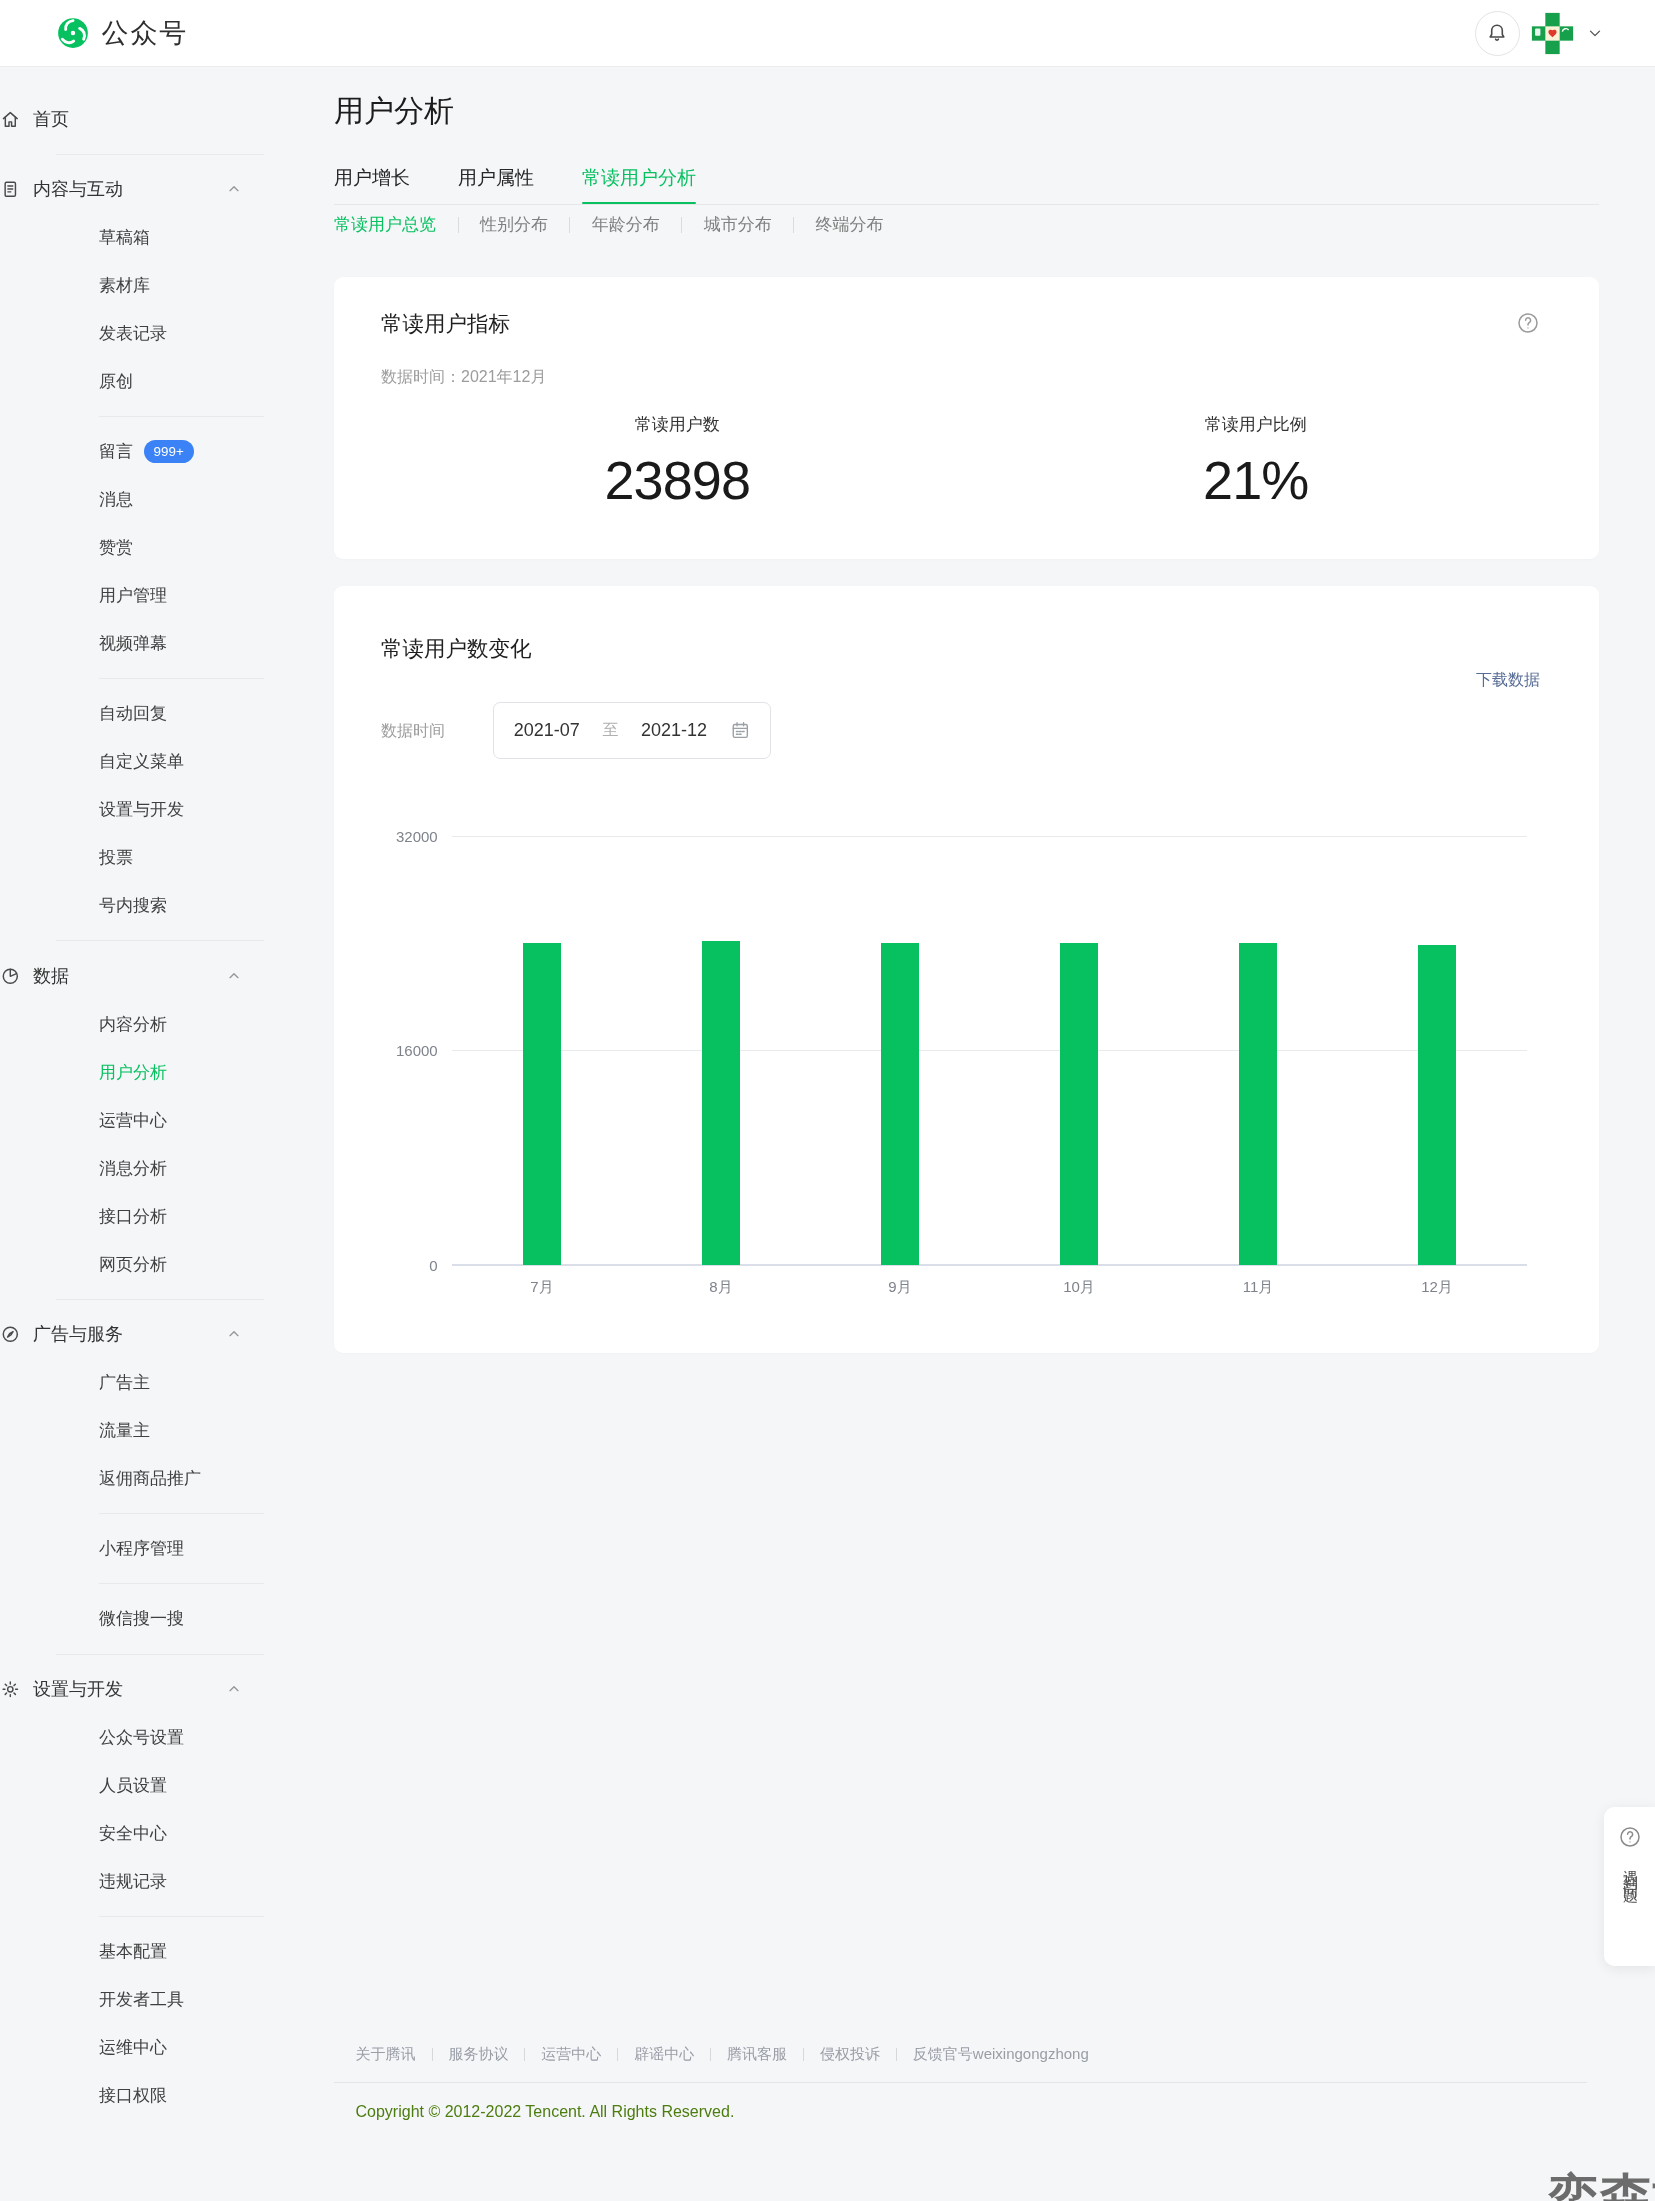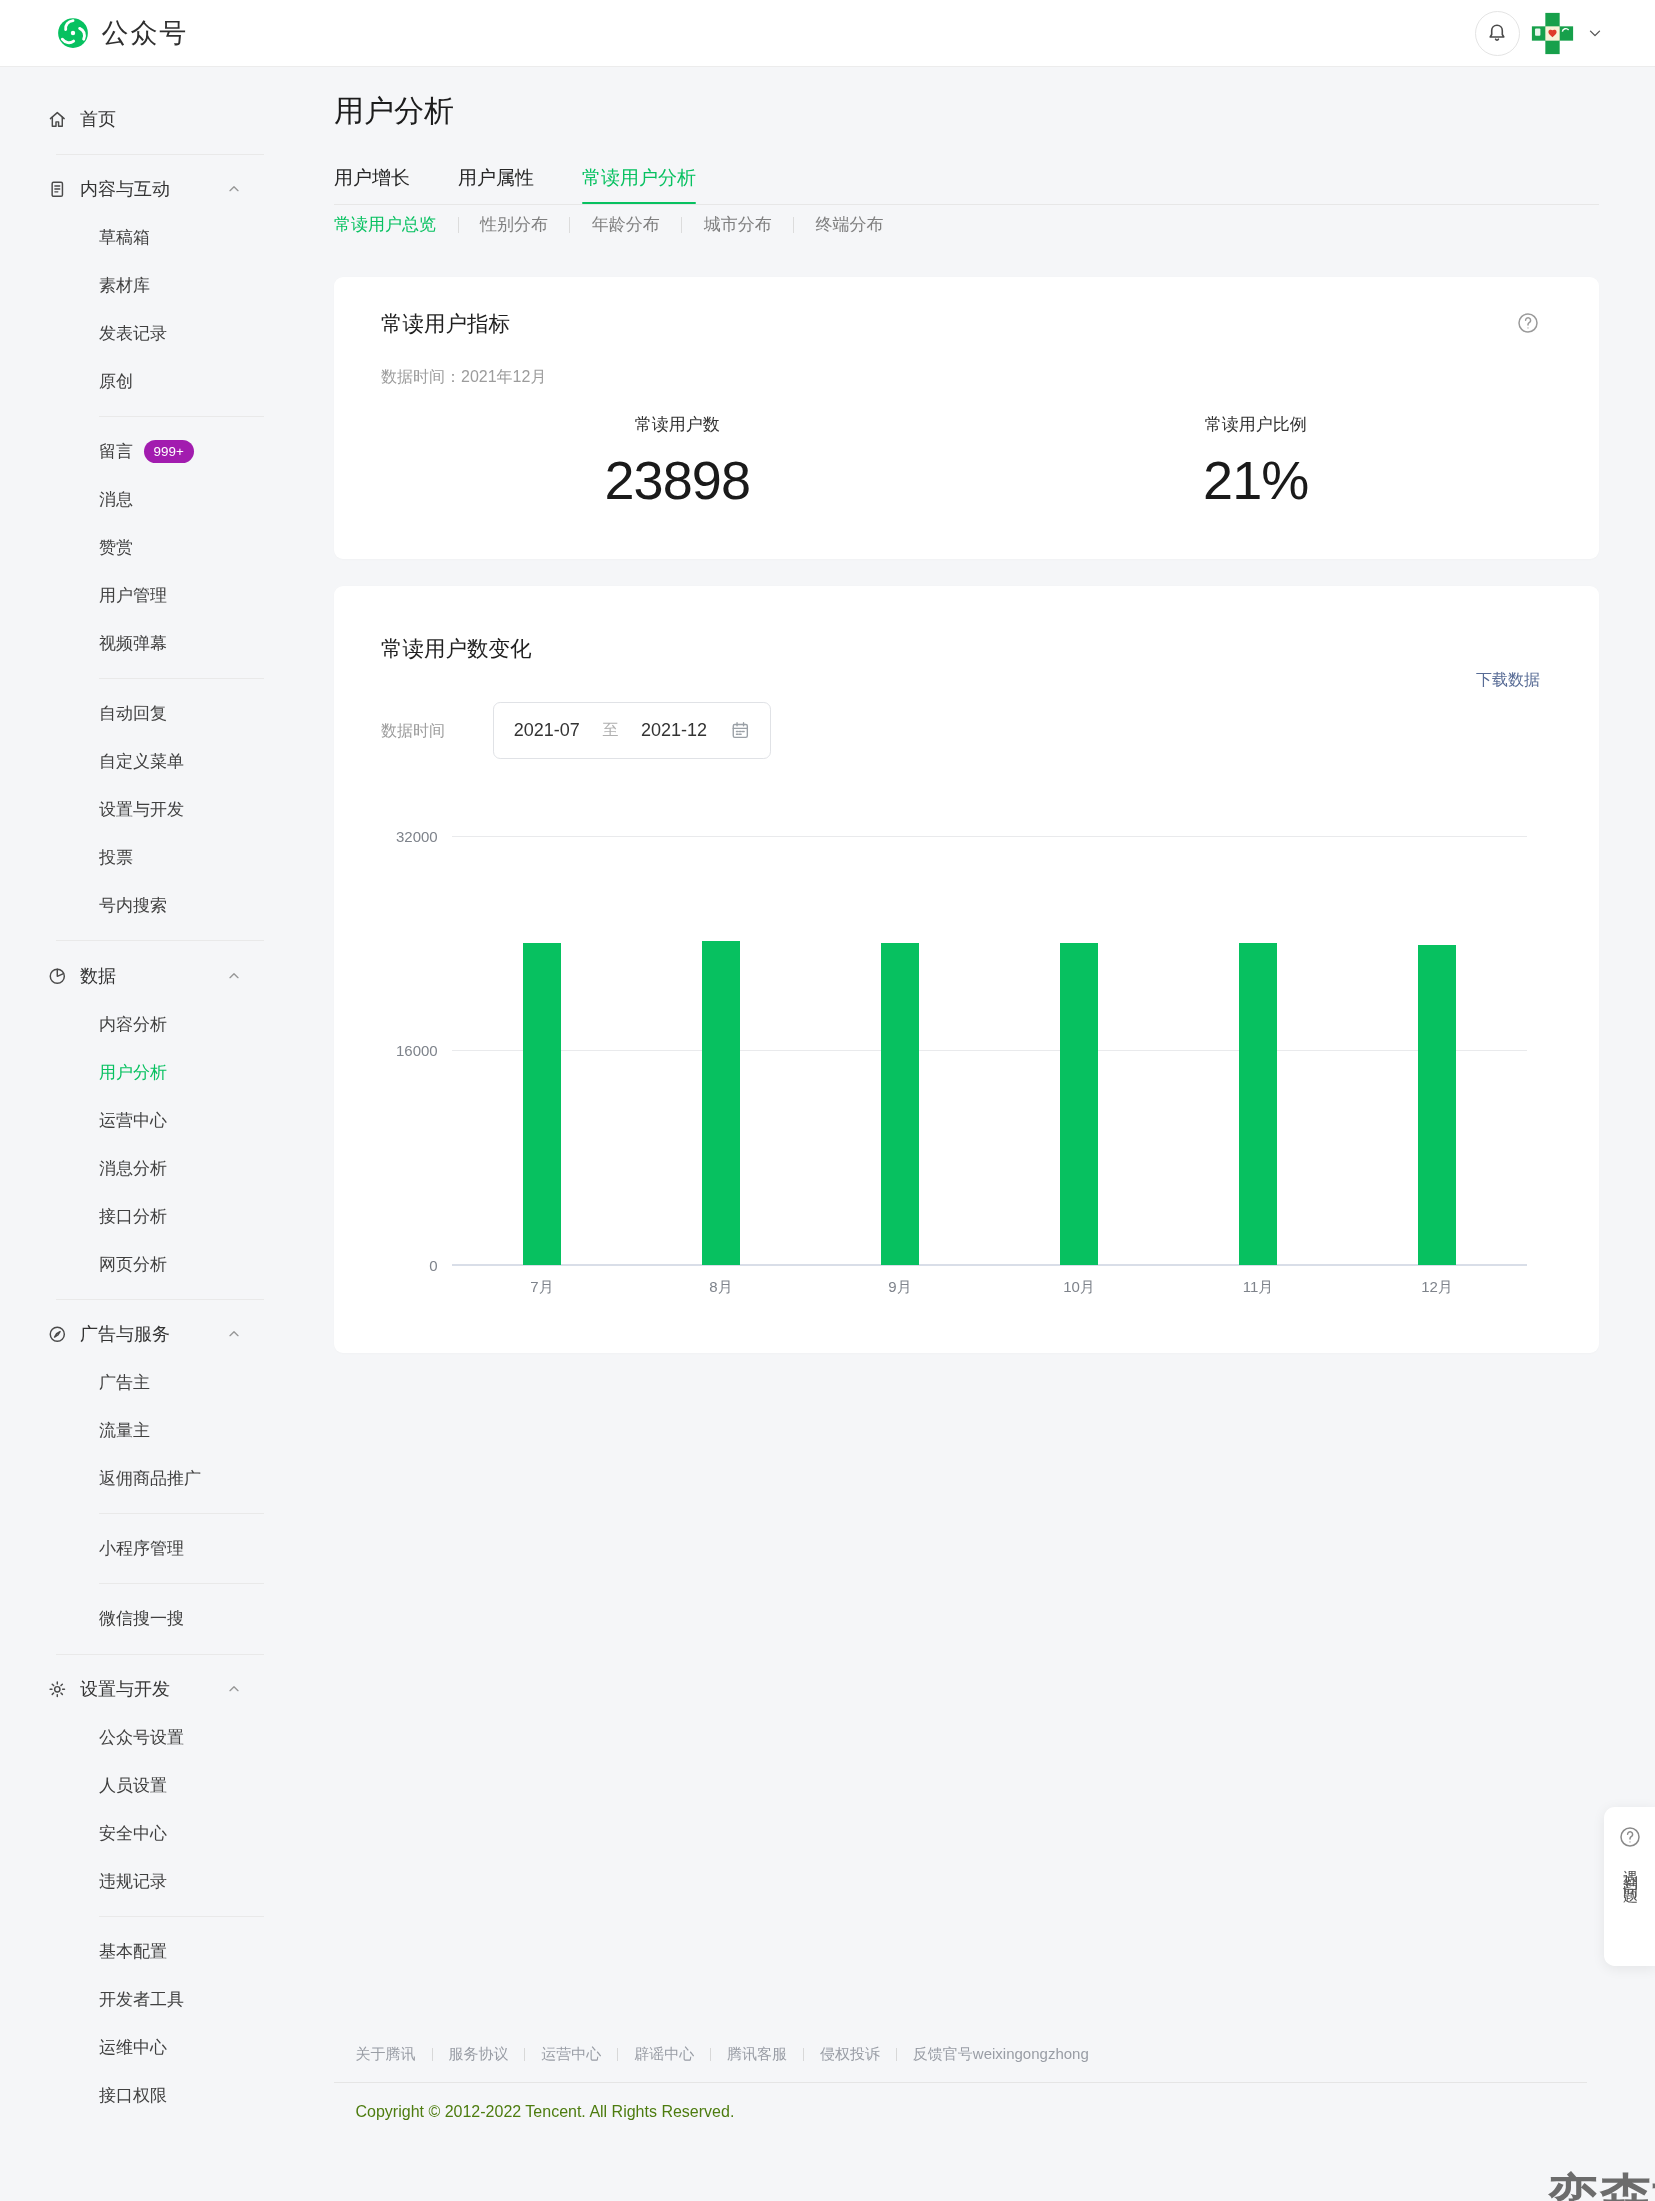--- a/index.html
+++ b/index.html
@@ -17,29 +17,29 @@
   .avatar{width:43px;height:43px;border-radius:2.7px;overflow:hidden;cursor:pointer;}
   .avatar svg{width:100%;height:100%;display:block;}
   .chev{width:18px;height:18px;color:#555;cursor:pointer;}
   .chev svg{width:100%;height:100%;}
 
   
   .page{position:absolute;top:66px;left:0;width:1656px;height:2135px;background:#f5f6f8;overflow:hidden;}
 
   
   .sidebar{position:absolute;top:0;left:0;width:265px;padding-top:29px;}
-  .side-head{display:flex;align-items:center;height:48px;padding-left:47px;position:relative;cursor:pointer;}
+  .side-head{display:flex;align-items:center;height:48px;position:relative;cursor:pointer;}
   .side-icon{width:20.6px;height:20.6px;margin-right:12.5px;display:inline-flex;color:#4a4a4a;}
   .side-icon svg{width:100%;height:100%;}
   .side-head-label{font-size:18px;color:#333;}
   .side-chevron{position:absolute;right:23px;width:16px;height:16px;color:#979797;display:inline-flex;}
   .side-chevron svg{width:100%;height:100%;}
   .side-item{height:48px;display:flex;align-items:center;padding-left:99px;font-size:17px;color:#404040;cursor:pointer;}
   .side-item.active{color:#07C160;}
-  .badge{margin-left:10.7px;background:#a21caf;color:#fff;font-size:13.4px;height:23px;line-height:23px;padding:0 9.9px;border-radius:11.6px;}
+  .badge{margin-left:10.7px;background:#3b82f6;color:#fff;font-size:13.4px;height:23px;line-height:23px;padding:0 9.9px;border-radius:11.6px;}
   .side-divider{height:0.9px;background:#e9e9e9;margin:10.7px 0.9px 10.7px 99px;}
   .side-divider.group{margin-left:56px;}
 
   
   .main-title{position:absolute;left:334px;top:25px;font-size:30px;font-weight:500;color:#1c1c1c;}
   .tabs{position:absolute;left:334px;top:99px;width:1265px;display:flex;gap:48px;padding-bottom:12.5px;border-bottom:0.9px solid #e7e7e7;}
   .tab{position:relative;font-size:19px;color:#262626;cursor:pointer;}
   .tab.active{color:#07C160;}
   .tab.active::after{content:"";position:absolute;left:0;right:0;bottom:-13.4px;height:2.7px;background:#07C160;border-radius:1.8px;}
   .subtabs{position:absolute;left:334px;top:147px;display:flex;align-items:center;}

